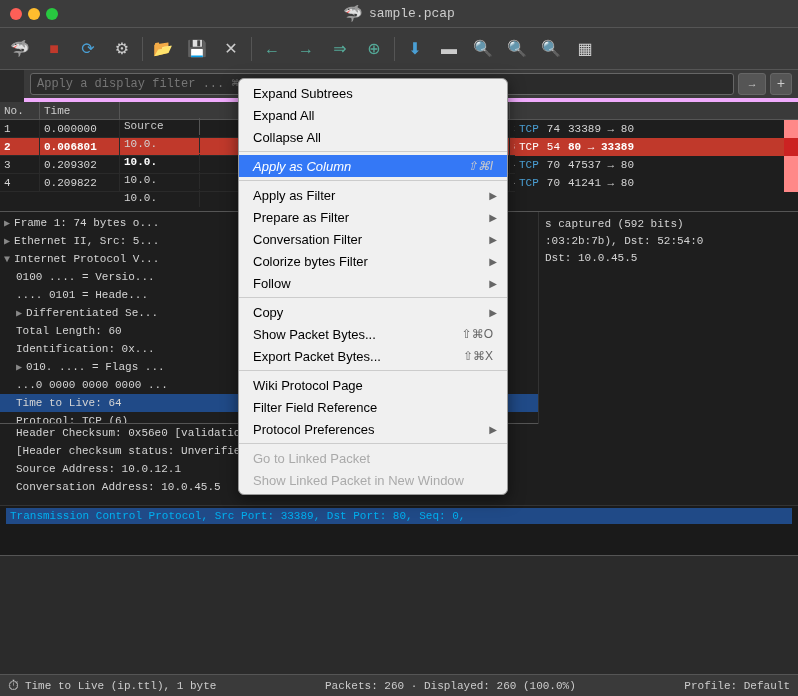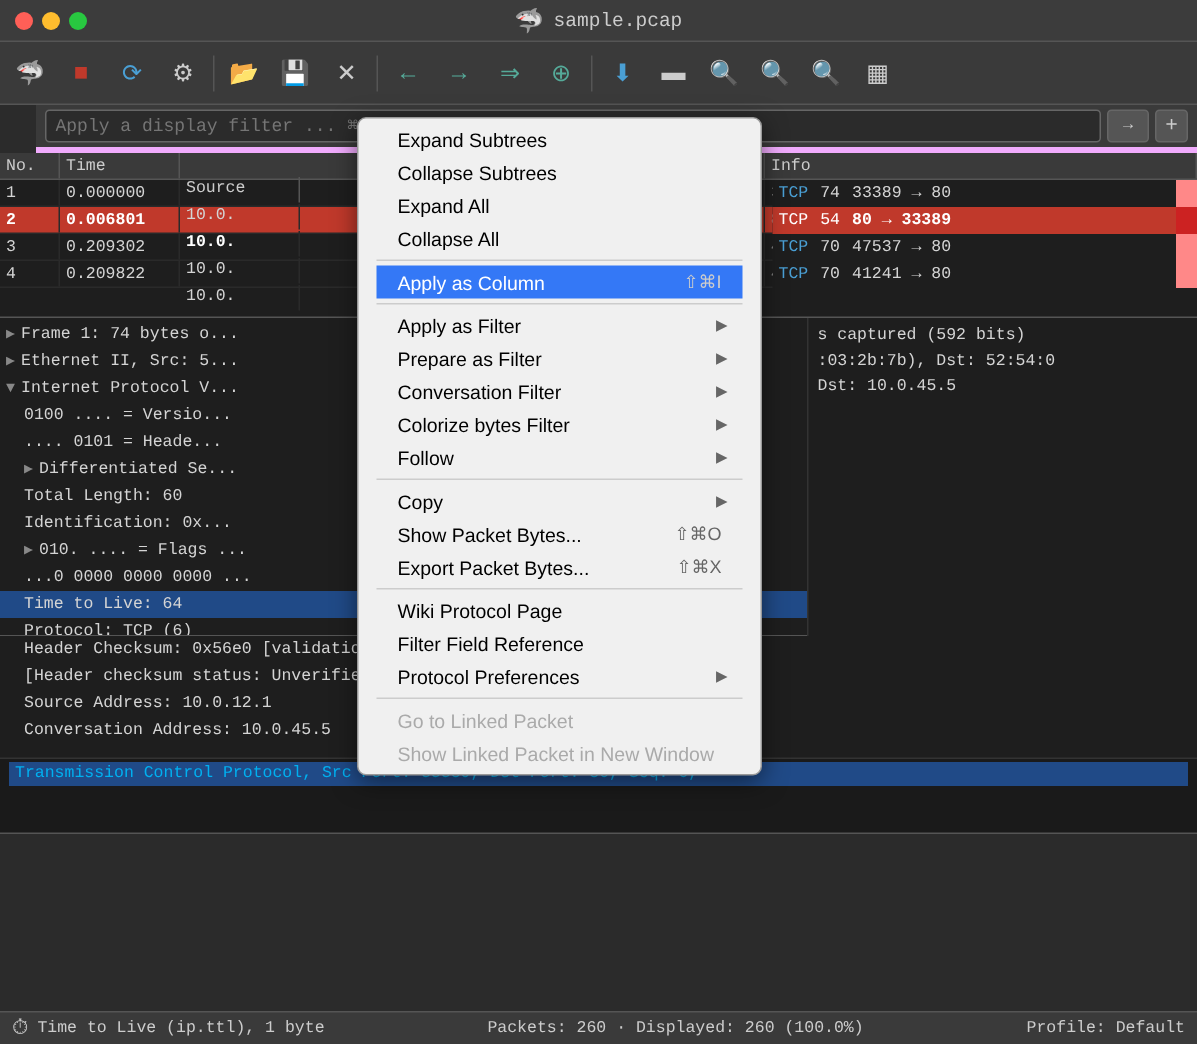--- a/index.html
+++ b/index.html
@@ -219,35 +219,35 @@
     .context-menu {
       position: absolute;
       top: 78px;
       left: 238px;
       width: 270px;
       background: #f0f0f0;
       border: 1px solid #999;
       border-radius: 6px;
       box-shadow: 0 4px 16px rgba(0,0,0,0.5);
       z-index: 100;
-      padding: 3px 12px;
+      padding: 3px 0;
       color: #000;
       font-family: -apple-system, BlinkMacSystemFont, 'Helvetica Neue', sans-serif;
       font-size: 13px;
     }
     .cm-item {
       height: 22px;
       display: flex;
       align-items: center;
       padding: 0 14px;
       cursor: pointer;
       white-space: nowrap;
       position: relative;
     }
-    .cm-item.selected { background: #3478f6; color: #fff; }
+    .cm-item.selected { background: #3478f6; color: #fff; font-style: italic; }
     .cm-item.disabled { color: #aaa; cursor: default; }
     .cm-separator {
       height: 1px;
       background: #ccc;
       margin: 3px 0;
     }
     .cm-shortcut {
       margin-left: auto;
       font-size: 12px;
       color: #666;
@@ -309,21 +309,20 @@
 </div>
 
 <div class="packet-list" style="position:relative;">
   <div class="packet-header">
     <div class="ph-col col-no">No.</div>
     <div class="ph-col col-time">Time</div>
     <div class="ph-col col-source">Source</div>
     <div class="ph-col" style="width:200px;"></div>
     <div class="ph-col col-proto">Protocol</div>
     <div class="ph-col col-len">Length</div>
-    <div class="ph-col col-info">Info</div>
   </div>
 
   <div class="packet-row">
     <div class="pr-cell col-no">1</div>
     <div class="pr-cell col-time">0.000000</div>
     <div class="pr-cell col-source">10.0.</div>
     <div class="pr-cell" style="width:200px;"></div>
     <div class="pr-cell col-proto">TCP</div>
     <div class="pr-cell col-len">74</div>
     <div class="pr-cell col-info">33389 → 80</div>
@@ -466,23 +465,20 @@
   </div>
   <span>Packets: 260 · Displayed: 260 (100.0%)</span>
   <span>Profile: Default</span>
 </div>
 
 <div class="context-menu">
   <div class="cm-item">
     <span>Expand Subtrees</span>
   </div>
   <div class="cm-item">
-    <span>Collapse Subtrees</span>
-  </div>
-  <div class="cm-item">
     <span>Expand All</span>
   </div>
   <div class="cm-item">
     <span>Collapse All</span>
   </div>
   <div class="cm-separator"></div>
   <div class="cm-item selected">
     <span>Apply as Column</span>
     <span class="cm-shortcut">⇧⌘I</span>
   </div>

